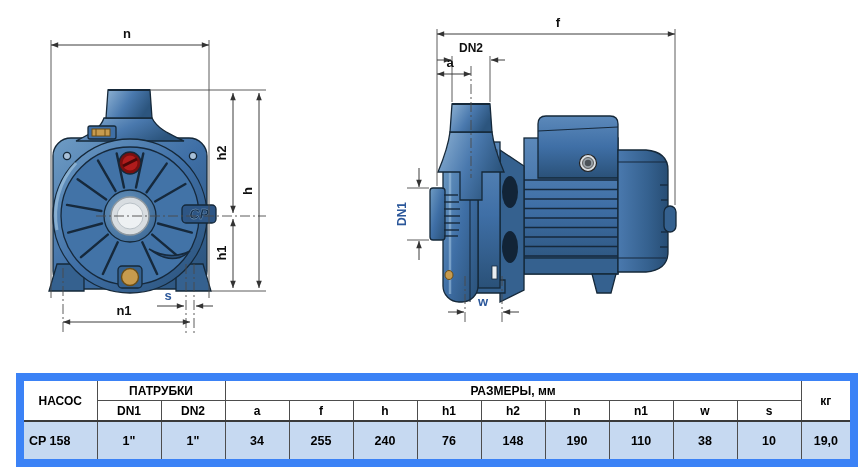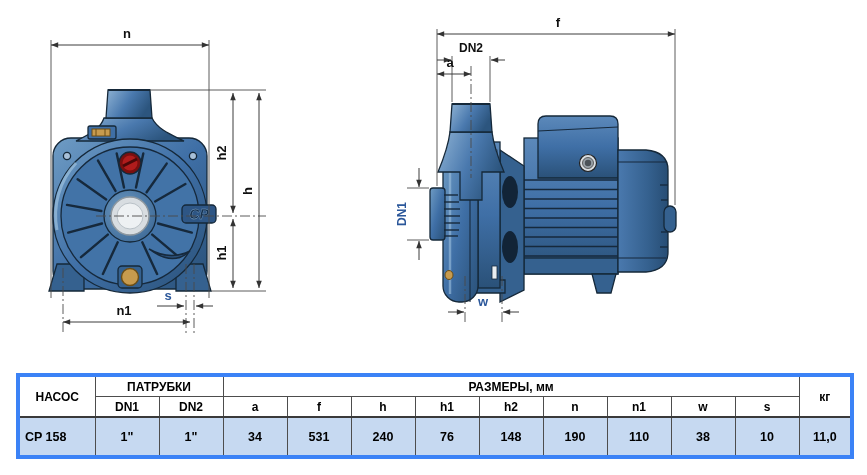--- a/index.html
+++ b/index.html
@@ -7,21 +7,21 @@
         font-family:"Liberation Sans",sans-serif;}
   #drawing{position:absolute;left:0;top:0;}
   .dim-line{stroke:#3c3c3c;stroke-width:1;fill:none;}
   .ext-line{stroke:#4a4a4a;stroke-width:0.9;fill:none;}
   .cl{stroke:#4a4a4a;stroke-width:0.9;fill:none;stroke-dasharray:10 3 2 3;}
   .dim-label{font-family:"Liberation Sans",sans-serif;font-weight:bold;font-size:13px;fill:#101010;}
   .dim-label-navy{font-family:"Liberation Sans",sans-serif;font-weight:bold;font-size:13px;fill:#2b579a;}
   .dim-label-sm{font-size:12px;}
   .outl{stroke:#152839;stroke-width:1.3;}
   #spec-table{position:absolute;left:16px;top:373px;width:834px;border-collapse:collapse;
-              table-layout:fixed;border:4px solid #3b82f6;background:#ffffff;}
+              table-layout:fixed;border:8px solid #3b82f6;background:#ffffff;}
   #spec-table th,#spec-table td{border:1px solid #4d4d4d;text-align:center;font-weight:bold;
               color:#000;padding:0;overflow:hidden;}
   #spec-table thead th{font-size:12px;height:19px;}
   #spec-table thead tr.sub th{height:19px;}
   #spec-table thead{border-bottom:2px solid #3a3a3a;}
   #spec-table tbody td{height:37px;font-size:12.5px;background:#c6d9f1;}
   #spec-table tbody td.pump-name{text-align:left;padding-left:5px;}
 </style>
 </head>
 <body>
@@ -322,26 +322,26 @@
       <th>w</th>
       <th>s</th>
     </tr>
   </thead>
   <tbody>
     <tr>
       <td class="pump-name">CP 158</td>
       <td>1"</td>
       <td>1"</td>
       <td>34</td>
-      <td>531</td>
+      <td>255</td>
       <td>240</td>
       <td>76</td>
       <td>148</td>
       <td>190</td>
       <td>110</td>
       <td>38</td>
       <td>10</td>
-      <td>11,0</td>
+      <td>19,0</td>
     </tr>
   </tbody>
 </table>
 
 </div>
 
 </body></html>

